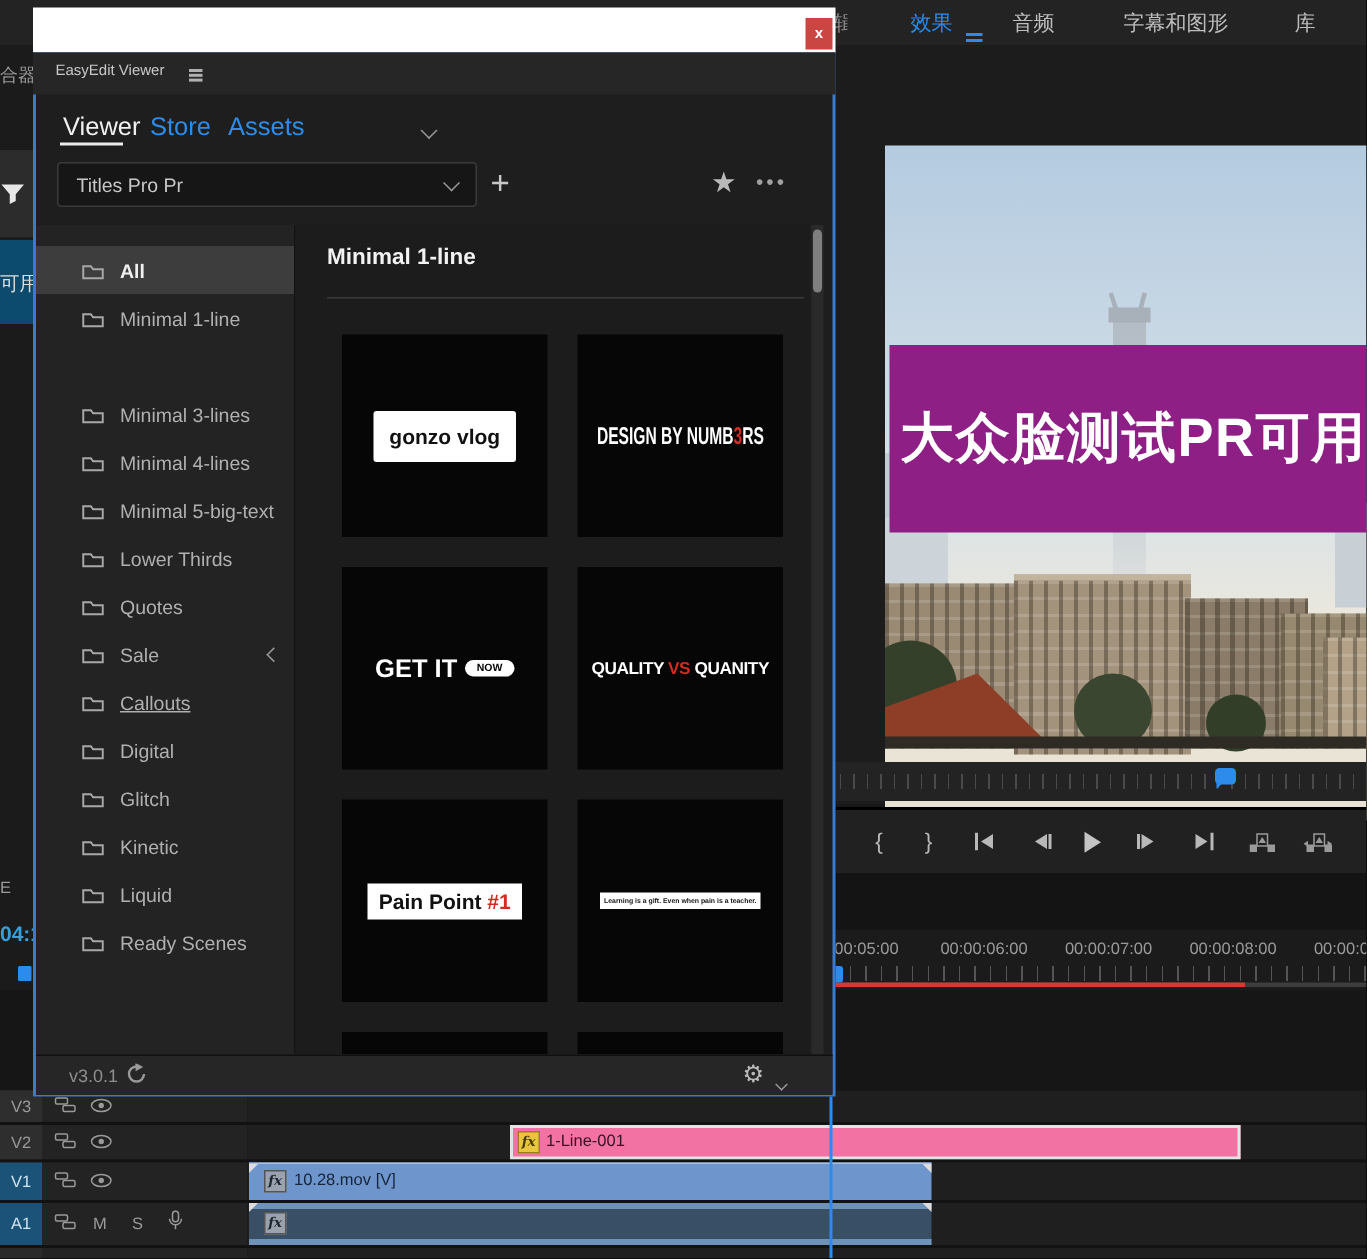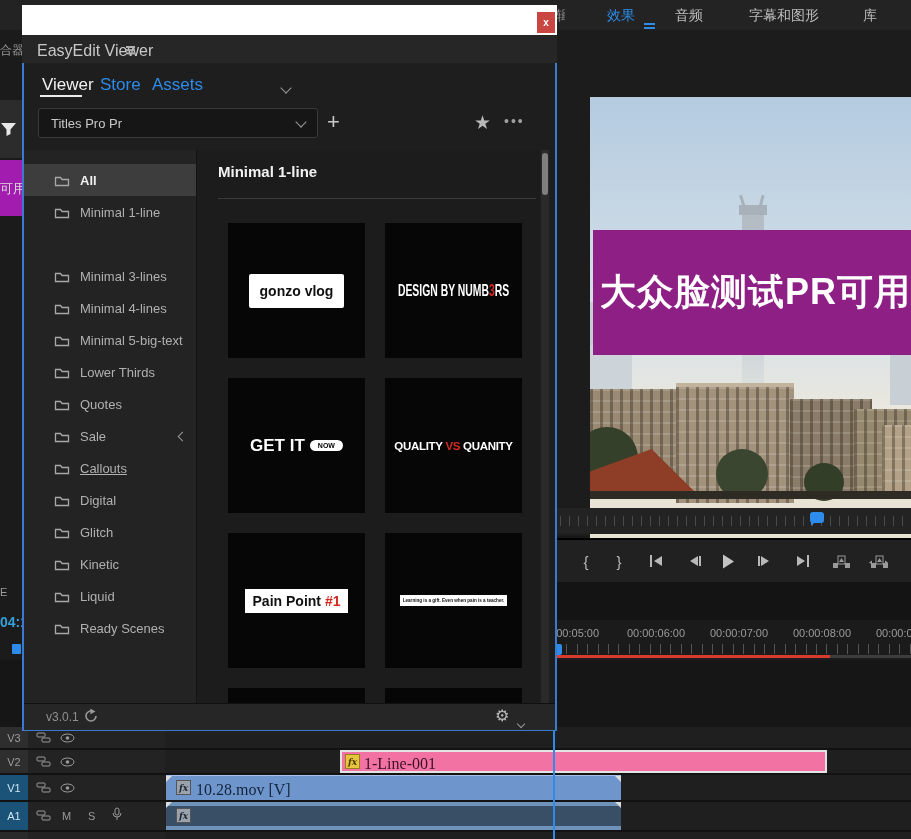--- a/index.html
+++ b/index.html
@@ -12,21 +12,21 @@
   .pr-topbar{left:0;top:0;width:911px;height:30px;background:#232323;}
   .ws-tab{position:absolute;top:7px;font-size:14px;color:#bdbdbd;cursor:default;white-space:nowrap;}
   .ws-tab.active{color:#2d8ceb;}
   .ws-partial{position:absolute;left:556px;top:7px;width:9px;overflow:hidden;font-size:14px;color:#8a8a8a;}
   .bars{display:inline-block;width:11px;height:2px;background:#2d8ceb;
         box-shadow:0 4px 0 #2d8ceb,0 8px 0 #2d8ceb;}
   .left-strip{left:0;top:30px;width:22px;height:630px;background:#1b1b1b;overflow:hidden;}
   .ls-frag{position:absolute;left:0;width:22px;overflow:hidden;white-space:nowrap;}
   .funnel-box{position:absolute;left:0;top:70px;width:22px;height:58px;background:#2c2c2c;
               display:flex;align-items:center;}
-  .kb-box{position:absolute;left:0;top:130px;width:22px;height:56px;background:#a21caf;}
+  .kb-box{position:absolute;left:0;top:130px;width:22px;height:56px;background:#0c4a6e;}
 
   .pm-area{left:556px;top:30px;width:355px;height:506px;background:#1c1c1c;}
   .video{position:absolute;left:10px;top:67px;width:345px;height:450px;overflow:hidden;
          background:linear-gradient(#b4cbe0,#d9e2e8 52%,#ece8dc 72%,#e7e1d2);margin-left:24px;}
   .bld{position:absolute;}
   .win-tex{background-image:repeating-linear-gradient(90deg,rgba(35,28,18,.35) 0 3px,transparent 3px 10px),
            repeating-linear-gradient(rgba(255,255,255,.14) 0 2px,transparent 2px 11px);}
   .overlay-title{position:absolute;left:3px;top:133px;width:325px;height:125px;background:#8e1f85;
                  display:flex;align-items:center;justify-content:center;}
   .overlay-title span{color:#fff;font-weight:700;font-size:36px;letter-spacing:1px;white-space:nowrap;}
@@ -56,41 +56,41 @@
           display:flex;align-items:center;justify-content:center;font-size:11px;color:#9a9a9a;}
   .tl-lab.tgt{background:#1a5377;color:#cfe3f2;}
   .tl-content{position:absolute;left:165px;top:0;width:746px;height:100%;background:#1f1f1f;}
   .hicon{position:absolute;top:50%;transform:translateY(-50%);}
   .htxt{position:absolute;top:50%;transform:translateY(-50%);font-size:11px;color:#9a9a9a;}
   .clip{position:absolute;box-sizing:border-box;}
   .clip-pink{background:#f273a3;border:2px solid #e3e3e3;}
   .clip-blue{background:#6f96cc;border-top:1px solid #a9c1e6;}
   .clip-audio{background:#394f66;}
   .aud-band{position:absolute;left:0;width:100%;height:4px;background:#6f92b8;}
-  .clip-label{position:absolute;top:3px;font-size:16px;color:#14243a;white-space:nowrap;font-family:Liberation Serif, serif;}
+  .clip-label{position:absolute;top:3px;font-size:11px;color:#14243a;white-space:nowrap;}
   .fx{position:absolute;width:13px;height:13px;font:italic bold 9px "DejaVu Serif",serif;
       display:flex;align-items:center;justify-content:center;}
   .fx-y{background:#e7c53c;color:#4a3a00;border:1px solid #9a7e1c;}
   .fx-g{background:#9aa3ad;color:#1d2530;border:1px solid #555;}
   .fold-l{position:absolute;left:0;top:0;width:0;height:0;border-top:6px solid #ddd;border-right:6px solid transparent;}
   .fold-r{position:absolute;right:0;top:0;width:0;height:0;border-top:6px solid #ddd;border-left:6px solid transparent;}
   .rowline{position:absolute;left:0;width:911px;height:2px;background:#121212;}
   .playhead-line{left:553px;top:648px;width:2px;height:191px;background:#2d8ceb;z-index:6;}
   .playhead-head{left:551px;top:644px;width:11px;height:11px;background:#2d8ceb;border-radius:2px;z-index:6;}
 
   
   .ee-window{left:22px;top:5px;width:535px;height:726px;z-index:50;}
   .ee-titlebar{position:absolute;left:0;top:0;width:535px;height:30px;background:#ffffff;
                border-bottom:1px solid #cfcfcf;}
   .ee-close{position:absolute;left:515px;top:7px;width:18px;height:21px;background:#c94642;
             color:#fff;font-size:10px;font-weight:bold;display:flex;align-items:center;justify-content:center;}
   .ee-panel{position:absolute;left:0;top:30px;width:535px;height:696px;background:#1e1e1e;
             border:2px solid #3b7ad1;box-sizing:border-box;}
   .ee-header{position:absolute;left:0;top:30px;width:535px;height:28px;background:#262626;}
-  .ee-title{position:absolute;left:15px;top:37px;font-size:16px;color:#c8c8c8;}
+  .ee-title{position:absolute;left:15px;top:37px;font-size:10px;color:#c8c8c8;}
   .bars-sm{position:absolute;left:104px;top:41px;width:9px;height:1.6px;background:#b0b0b0;
            box-shadow:0 3.2px 0 #b0b0b0,0 6.4px 0 #b0b0b0;}
   .ee-tab{position:absolute;top:70px;font-size:17px;}
   .ee-tab.on{color:#f0f0f0;}
   .ee-tab.off{color:#2d8ceb;}
   .ee-underline{position:absolute;left:18px;top:90px;width:42px;height:2px;background:#ececec;}
   .chev{display:inline-block;width:7px;height:7px;border-right:1.6px solid #999;
         border-bottom:1.6px solid #999;transform:rotate(45deg);}
   .chev-left{transform:rotate(135deg);}
   .ee-dropdown{position:absolute;left:16px;top:103px;width:280px;height:30px;background:#161616;

